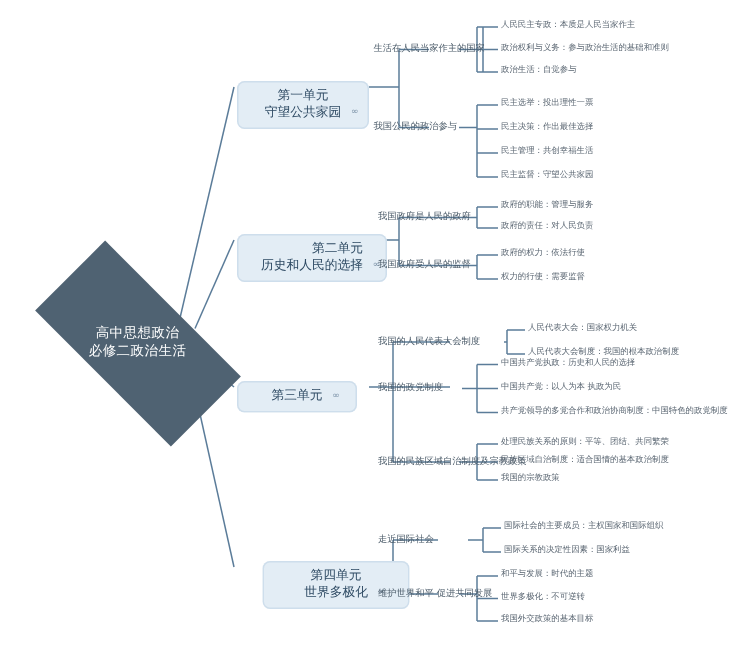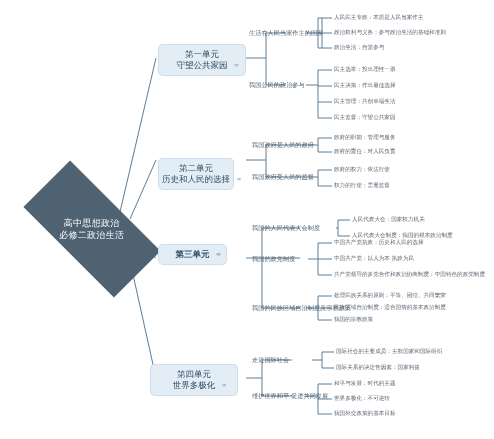--- a/index.html
+++ b/index.html
@@ -5,21 +5,21 @@
   html,body{margin:0;padding:0;}
   body{
     width:494px;height:439px;
     background:#ffffff;
     font-family:"DejaVu Sans","Liberation Sans",sans-serif;
     overflow:hidden;
     position:relative;
   }
   #map{position:absolute;left:0;top:0;width:494px;height:439px;}
   .svg-layer{position:absolute;left:0;top:0;width:494px;height:439px;}
-  .node{position:absolute;box-sizing:border-box;}
+  .node{position:absolute;box-sizing:border-box;margin-top:10px;}
 
   
   .root{
     width:128px;height:66px;
     background:#4f6272;
     transform:rotate(45deg);
     display:flex;align-items:center;justify-content:center;
   }
   .root-wrap{position:absolute;left:28px;top:196px;width:128px;height:66px;}
   .root-label{
@@ -157,53 +157,53 @@
   <div class="mid" style="left:249px;top:29px;">生活在人民当家作主的国家</div>
   <div class="mid" style="left:249px;top:81px;">我国公民的政治参与</div>
   <div class="leaf" style="left:334px;top:14px;">人民民主专政：本质是人民当家作主</div>
   <div class="leaf" style="left:334px;top:29px;">政治权利与义务：参与政治生活的基础和准则</div>
   <div class="leaf" style="left:334px;top:44px;">政治生活：自觉参与</div>
   <div class="leaf" style="left:334px;top:66px;">民主选举：投出理性一票</div>
   <div class="leaf" style="left:334px;top:82px;">民主决策：作出最佳选择</div>
   <div class="leaf" style="left:334px;top:98px;">民主管理：共创幸福生活</div>
   <div class="leaf" style="left:334px;top:114px;">民主监督：守望公共家园</div>
 
-  <div class="node unit" style="left:158px;top:158px;width:76px;">
+  <div class="node unit" style="left:158px;top:146px;width:100px;text-align:right;">
     <div class="u-inner">
       <span class="u-l1">第二单元</span>
       <span class="u-l2">历史和人民的选择</span>
       <span class="inf">∞</span>
     </div>
   </div>
   <div class="mid" style="left:252px;top:141px;">我国政府是人民的政府</div>
   <div class="mid" style="left:252px;top:173px;">我国政府受人民的监督</div>
   <div class="leaf" style="left:334px;top:134px;">政府的职能：管理与服务</div>
   <div class="leaf" style="left:334px;top:148px;">政府的责任：对人民负责</div>
   <div class="leaf" style="left:334px;top:166px;">政府的权力：依法行使</div>
   <div class="leaf" style="left:334px;top:182px;">权力的行使：需要监督</div>
 
-  <div class="node unit" style="left:158px;top:244px;width:69px;font-weight:bold;">
+  <div class="node unit" style="left:158px;top:244px;width:80px;">
     <div class="u-inner">
       <span class="u-l1">第三单元</span>
       <span class="inf">∞</span>
     </div>
   </div>
   <div class="mid" style="left:252px;top:224px;">我国的人民代表大会制度</div>
   <div class="mid" style="left:252px;top:255px;">我国的政党制度</div>
   <div class="mid" style="left:252px;top:304px;">我国的民族区域自治制度及宗教政策</div>
   <div class="leaf" style="left:352px;top:216px;">人民代表大会：国家权力机关</div>
   <div class="leaf" style="left:352px;top:232px;">人民代表大会制度：我国的根本政治制度</div>
   <div class="leaf" style="left:334px;top:239px;">中国共产党执政：历史和人民的选择</div>
   <div class="leaf" style="left:334px;top:255px;">中国共产党：以人为本 执政为民</div>
   <div class="leaf" style="left:334px;top:271px;">共产党领导的多党合作和政治协商制度：中国特色的政党制度</div>
   <div class="leaf" style="left:334px;top:292px;">处理民族关系的原则：平等、团结、共同繁荣</div>
   <div class="leaf" style="left:334px;top:304px;">民族区域自治制度：适合国情的基本政治制度</div>
   <div class="leaf" style="left:334px;top:316px;">我国的宗教政策</div>
 
-  <div class="node unit" style="left:150px;top:364px;width:88px;">
+  <div class="node unit" style="left:175px;top:364px;width:98px;">
     <div class="u-inner">
       <span class="u-l1">第四单元</span>
       <span class="u-l2">世界多极化</span>
       <span class="inf">∞</span>
     </div>
   </div>
   <div class="mid" style="left:252px;top:356px;">走近国际社会</div>
   <div class="mid" style="left:252px;top:392px;">维护世界和平  促进共同发展</div>
   <div class="leaf" style="left:336px;top:348px;">国际社会的主要成员：主权国家和国际组织</div>
   <div class="leaf" style="left:336px;top:364px;">国际关系的决定性因素：国家利益</div>

